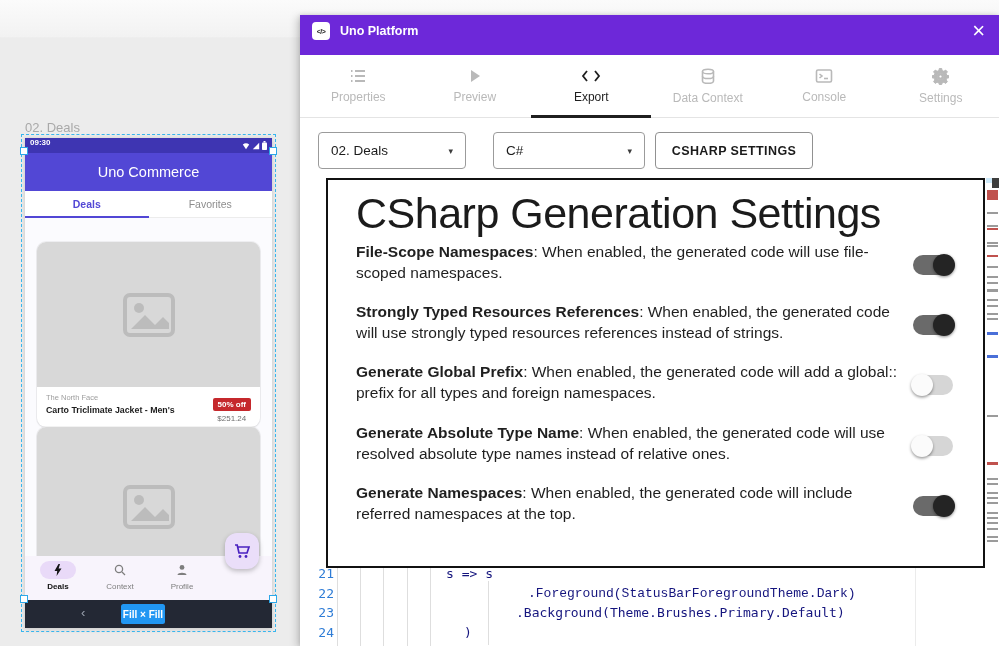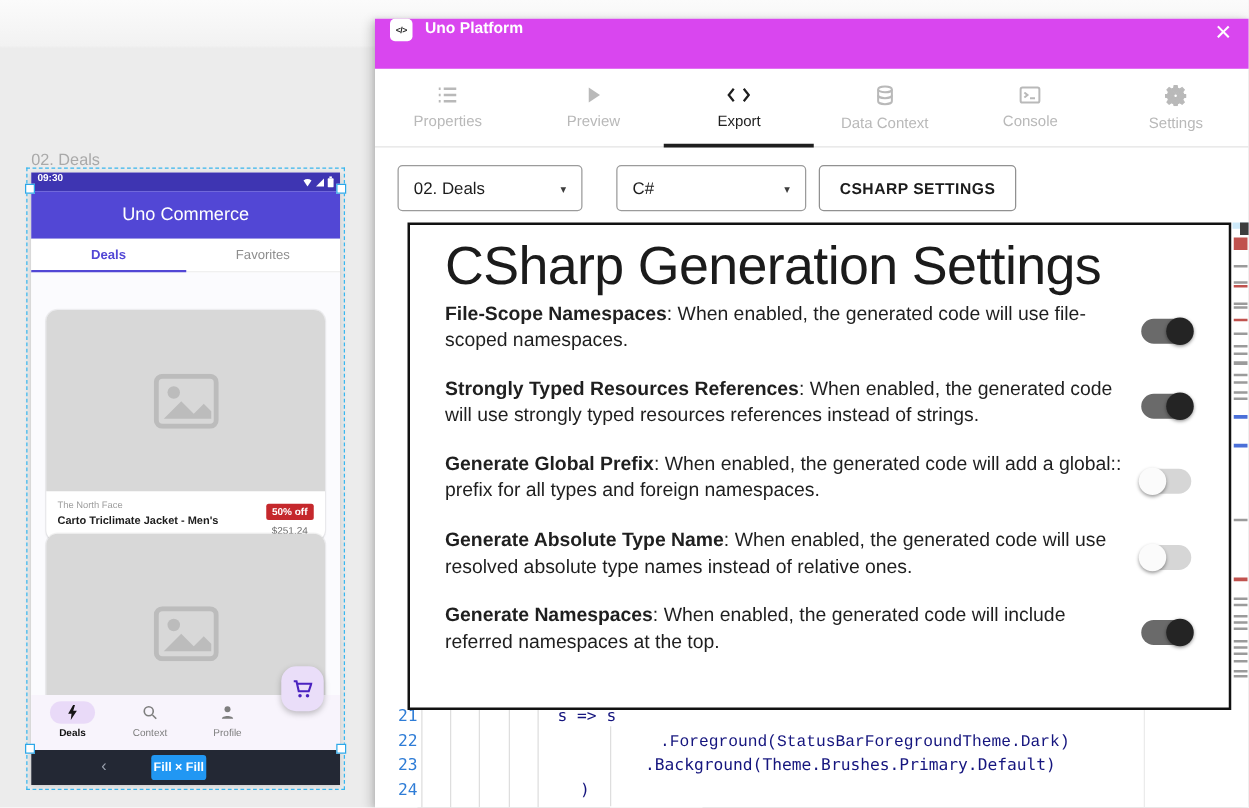--- a/index.html
+++ b/index.html
@@ -23,21 +23,21 @@
   .appbar { height:38px; background:#5247d5; color:#fff; display:flex; align-items:center;
     justify-content:center; font-size:14.5px; flex:0 0 auto; }
   .ptabs { height:27px; background:#fff; display:flex; border-bottom:1px solid #ececec; flex:0 0 auto; }
   .ptab { flex:1; display:flex; align-items:center; justify-content:center; font-size:10.5px;
     color:#8d8d8d; position:relative; }
   .ptab.active { color:#5247d5; font-weight:bold; }
   .ptab.active::after { content:""; position:absolute; left:0; right:0; bottom:-1px; height:2px; background:#5247d5; }
   .pcontent { flex:1; background:#fbfbfe; position:relative; overflow:hidden; }
   .card { position:absolute; left:12px; width:223px; background:#fff; border-radius:9px;
     box-shadow:0 0 0 1px rgba(0,0,0,.05), 0 1px 2px rgba(0,0,0,.07); }
-  .card1 { top:30px; height:185px; }
+  .card1 { top:24px; height:185px; }
   .card2 { top:209px; height:160px; }
   .card-img { height:145px; background:#d8d8d8; border-radius:9px 9px 0 0;
     display:flex; align-items:center; justify-content:center; }
   .card2 .card-img { height:160px; border-radius:9px; }
   .card-info { display:flex; padding:6px 9px 0; }
   .ci-left { flex:1; min-width:0; }
   .brand { font-size:7.5px; color:#9d9d9d; margin-bottom:3px; }
   .pname { font-size:8.8px; font-weight:bold; color:#1d1d1d; white-space:nowrap; }
   .ci-right { text-align:center;margin-left:20px; }
   .badge { display:inline-block; background:#c5282c; color:#fff; font-size:8px; font-weight:bold;
@@ -56,21 +56,21 @@
   .nav-item.active .nav-label { color:#111; font-weight:bold; }
   .sysbar { position:absolute; left:0; right:0; top:462px; height:28px; background:#232834; z-index:4; }
   .sys-back { position:absolute; left:56px; top:5px; color:#99a0ac; font-size:13px; }
   .sys-badge { position:absolute; left:96px; top:4px; width:44px; height:20px; background:#2197f3;
     border-radius:2.5px; color:#fff; font-size:10px; font-weight:bold; display:flex;
     align-items:center; justify-content:center; }
 
   
   .panel { position:absolute; left:300px; top:15px; width:699px; height:631px; background:#fff;
     box-shadow:-3px 2px 8px rgba(0,0,0,.18), 0 0 4px rgba(0,0,0,.12); }
-  .phead { height:40px; background:#d946ef; display:flex; align-items:flex-start; padding:0 14px 8px 12px; }
+  .phead { height:40px; background:#6d28d9; display:flex; align-items:center; padding:0 14px 8px 12px; }
   .logo { width:18px; height:18px; background:#fff; border-radius:4px; display:flex; align-items:center;
     justify-content:center; font-size:7px; font-weight:bold; color:#232323; letter-spacing:-0.5px; }
   .phead-title { margin-left:10px; color:#fff; font-size:12.5px; font-weight:bold; }
   .close { margin-left:auto; color:#fff; font-size:22px; line-height:1; cursor:default; }
 
   .tabbar { height:63px; display:flex; border-bottom:1px solid #e4e4e4; }
   .tab { flex:1; display:flex; flex-direction:column; align-items:center; justify-content:center;
     gap:6px; color:#b9b9b9; position:relative; }
   .tab .tlabel { font-size:12px; }
   .tab svg { stroke:#b9b9b9; }

